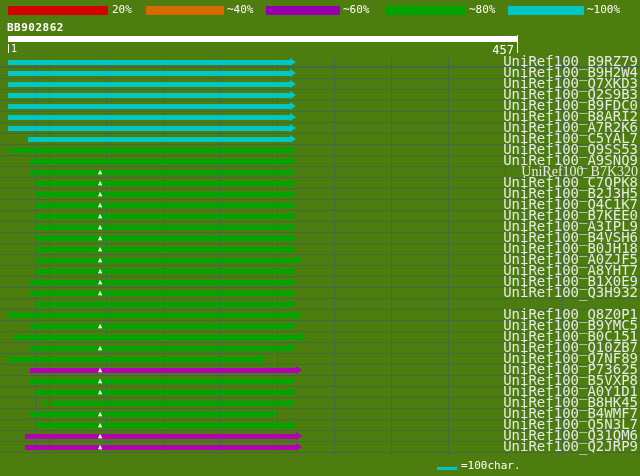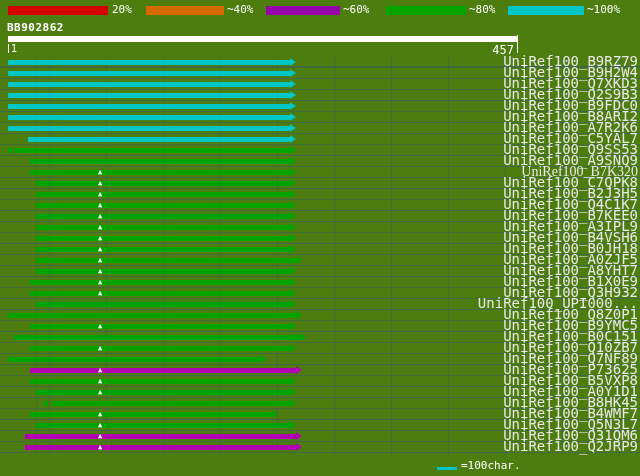--- a/index.html
+++ b/index.html
@@ -142,21 +142,20 @@
       <div class="bar" style="left: 30px; width: 260px; top: 223px; background: rgb(0, 164, 0);"></div>
       <div class="bar-arrow" style="left: 290px; top: 221px; border-left-color: rgb(0, 164, 0);"></div>
       <div class="gap-tri" style="left: 100px; top: 220px;">▲</div>
       <div class="row-label" style="top: 219px;">UniRef100_B1X0E9</div>
       <div class="bar" style="left: 30px; width: 260px; top: 234px; background: rgb(0, 164, 0);"></div>
       <div class="bar-arrow" style="left: 290px; top: 232px; border-left-color: rgb(0, 164, 0);"></div>
       <div class="gap-tri" style="left: 100px; top: 231px;">▲</div>
       <div class="row-label" style="top: 230px;">UniRef100_Q3H932</div>
       <div class="bar" style="left: 36px; width: 254px; top: 245px; background: rgb(0, 164, 0);"></div>
       <div class="bar-arrow" style="left: 290px; top: 243px; border-left-color: rgb(0, 164, 0);"></div>
-      <div class="row-label" style="top: 241px;">UniRef100_UPI000...</div>
       <div class="bar" style="left: 8px; width: 288px; top: 256px; background: rgb(0, 164, 0);"></div>
       <div class="bar-arrow" style="left: 296px; top: 254px; border-left-color: rgb(0, 164, 0);"></div>
       <div class="row-label" style="top: 252px;">UniRef100_Q8Z0P1</div>
       <div class="bar" style="left: 30px; width: 260px; top: 267px; background: rgb(0, 164, 0);"></div>
       <div class="bar-arrow" style="left: 290px; top: 265px; border-left-color: rgb(0, 164, 0);"></div>
       <div class="gap-tri" style="left: 100px; top: 264px;">▲</div>
       <div class="row-label" style="top: 263px;">UniRef100_B9YMC5</div>
       <div class="bar" style="left: 14px; width: 286px; top: 278px; background: rgb(0, 164, 0);"></div>
       <div class="bar-arrow" style="left: 300px; top: 276px; border-left-color: rgb(0, 164, 0);"></div>
       <div class="row-label" style="top: 274px;">UniRef100_B0C151</div>

